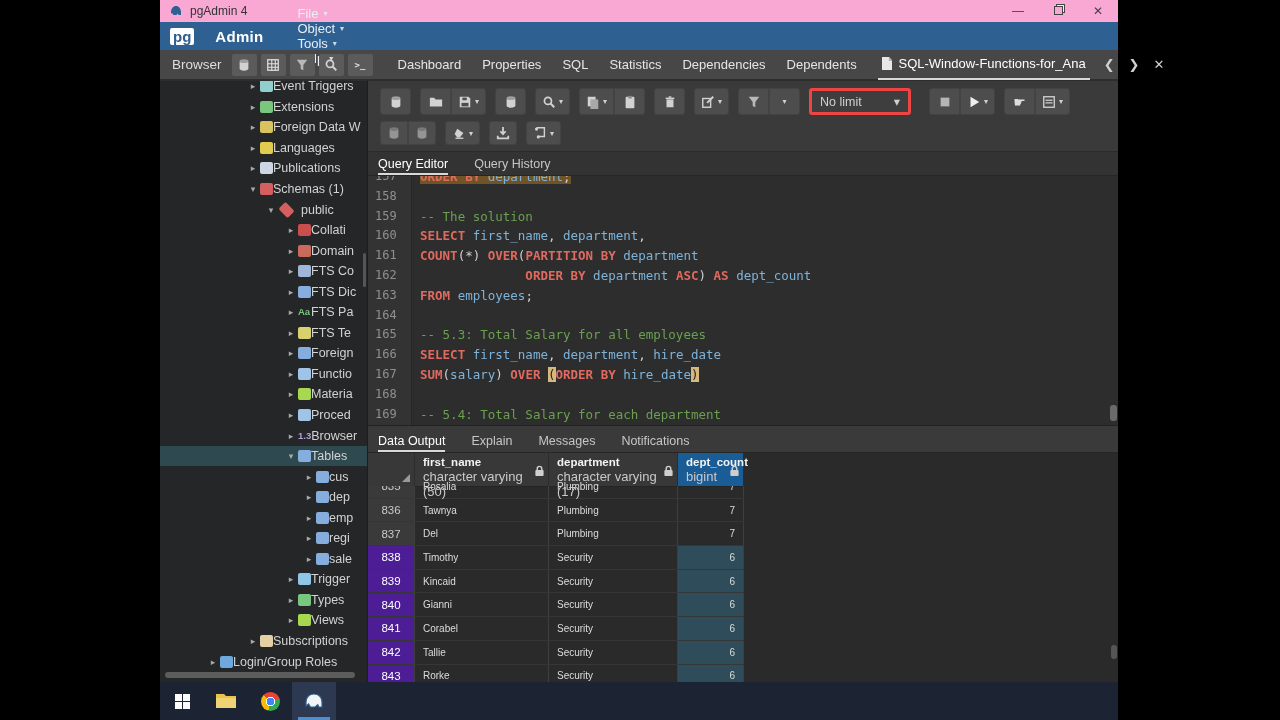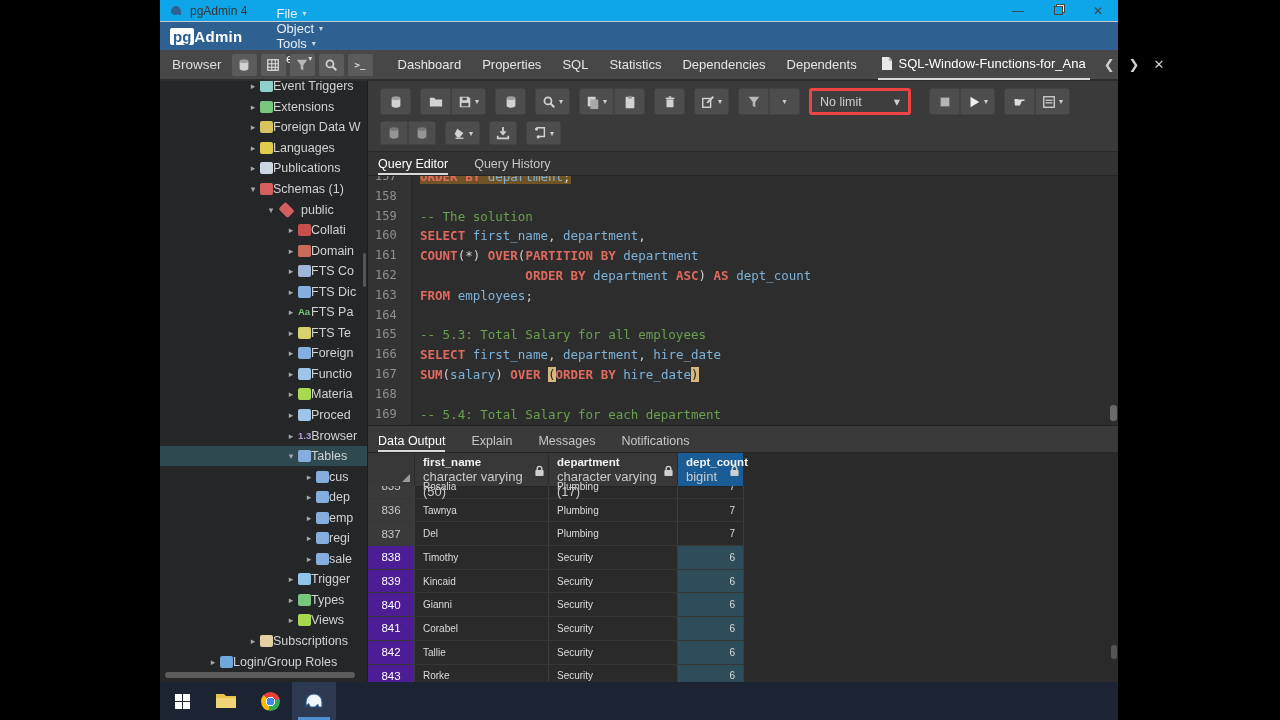--- a/index.html
+++ b/index.html
@@ -1,32 +1,32 @@
 <!DOCTYPE html>
 <html><head>
 <meta charset="utf-8">
 <style>
   * { margin:0; padding:0; box-sizing:border-box; }
   html,body { width:1280px; height:720px; background:#000; overflow:hidden;
               font-family:"Liberation Sans","DejaVu Sans",sans-serif; }
   .window { position:absolute; left:160px; top:0; width:958px; height:682px; background:#2d2d2d; }
 
   
-  .titlebar { height:22px; background:#0ea5e9; display:flex; align-items:center; border-bottom:1px solid #c8c8c8;}
+  .titlebar { height:22px; background:#f9a8d4; display:flex; align-items:center; border-bottom:1px solid #c8c8c8;}
   .titlebar .app-ico { width:16px; height:16px; margin:0 6px 0 8px; display:flex; align-items:center; }
   .titlebar .t-title { font-size:12px; color:#333; flex:1; }
   .cap-btn { width:40px; height:22px; display:flex; align-items:center; justify-content:center;
              color:#444; font-size:12px; cursor:default; }
   .cap-restore { width:9px; height:9px; border:1px solid #444; box-shadow:2px -2px 0 -1px #f0f0f0, 2px -2px 0 0 #444; }
 
   
   .menubar { height:28px; background:#2e6192; display:flex; align-items:center; }
   .brand { display:flex; align-items:center; margin-left:10px; margin-right:34px; }
   .brand .pgbox { background:#fff; color:#2e6192; font-weight:bold; font-size:15px; padding:0 3px; border-radius:2px; }
-  .brand .adm { color:#fff; font-weight:bold; font-size:15px; letter-spacing:.3px; }
+  .brand .adm { color:#fff; font-weight:bold; font-size:15px; letter-spacing:.3px;padding-left:21px; }
   .menu-item { color:#e8eef5; font-size:13px; margin-right:26px; display:flex; align-items:center; gap:5px; cursor:default; }
   .menu-item .chev { font-size:8px; opacity:.85; }
 
   
   .tabrow { height:30px; background:#474747; display:flex; align-items:center; border-bottom:1px solid #2e2e2e; }
   .browser-lab { color:#dedede; font-size:13.5px; margin:0 10px 0 12px; }
   .mini-btn { width:25px; height:22px; background:#5b5b5b; border-radius:2px; margin-right:4px;
               display:flex; align-items:center; justify-content:center; }
   .mini-btn svg { width:14px; height:14px; }
   .mini-btn .txtic { color:#e4e4e4; font-size:9px; font-weight:bold; font-family:"DejaVu Sans Mono",monospace; }

